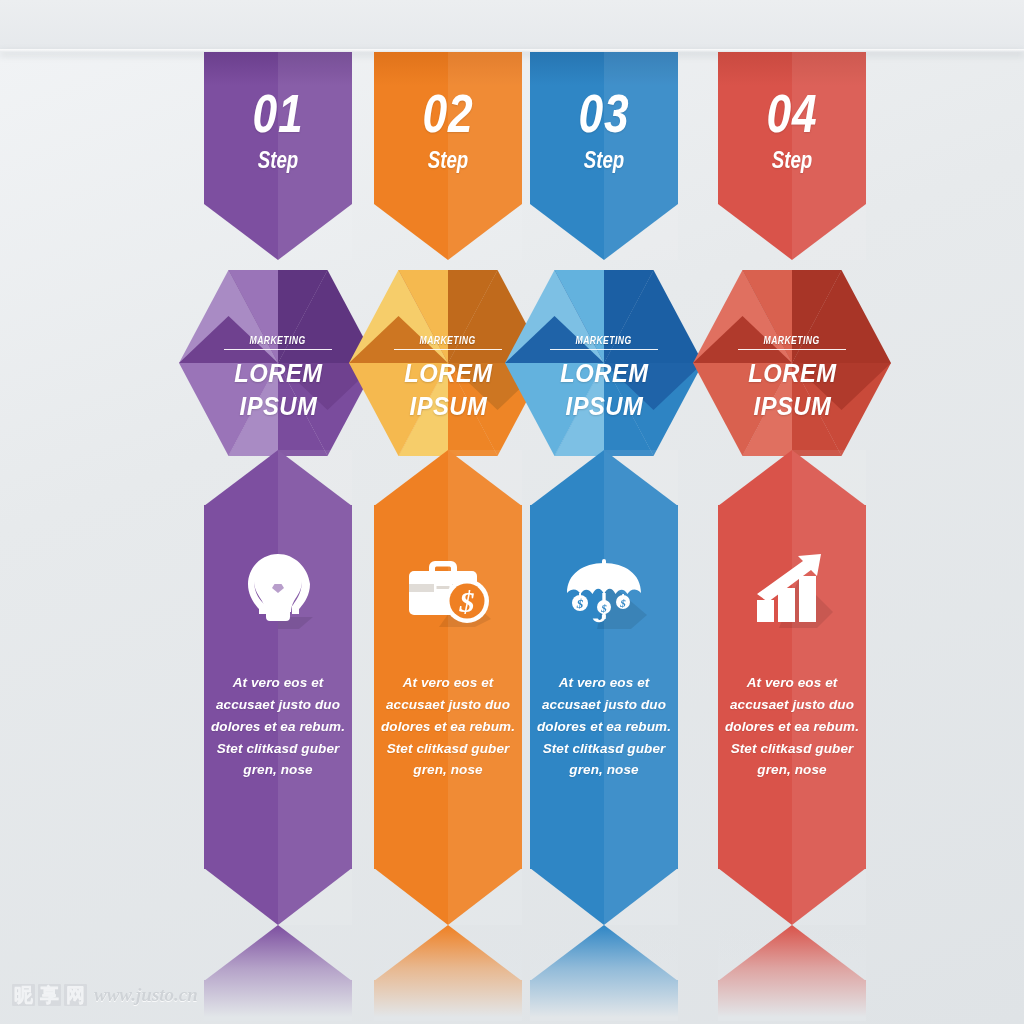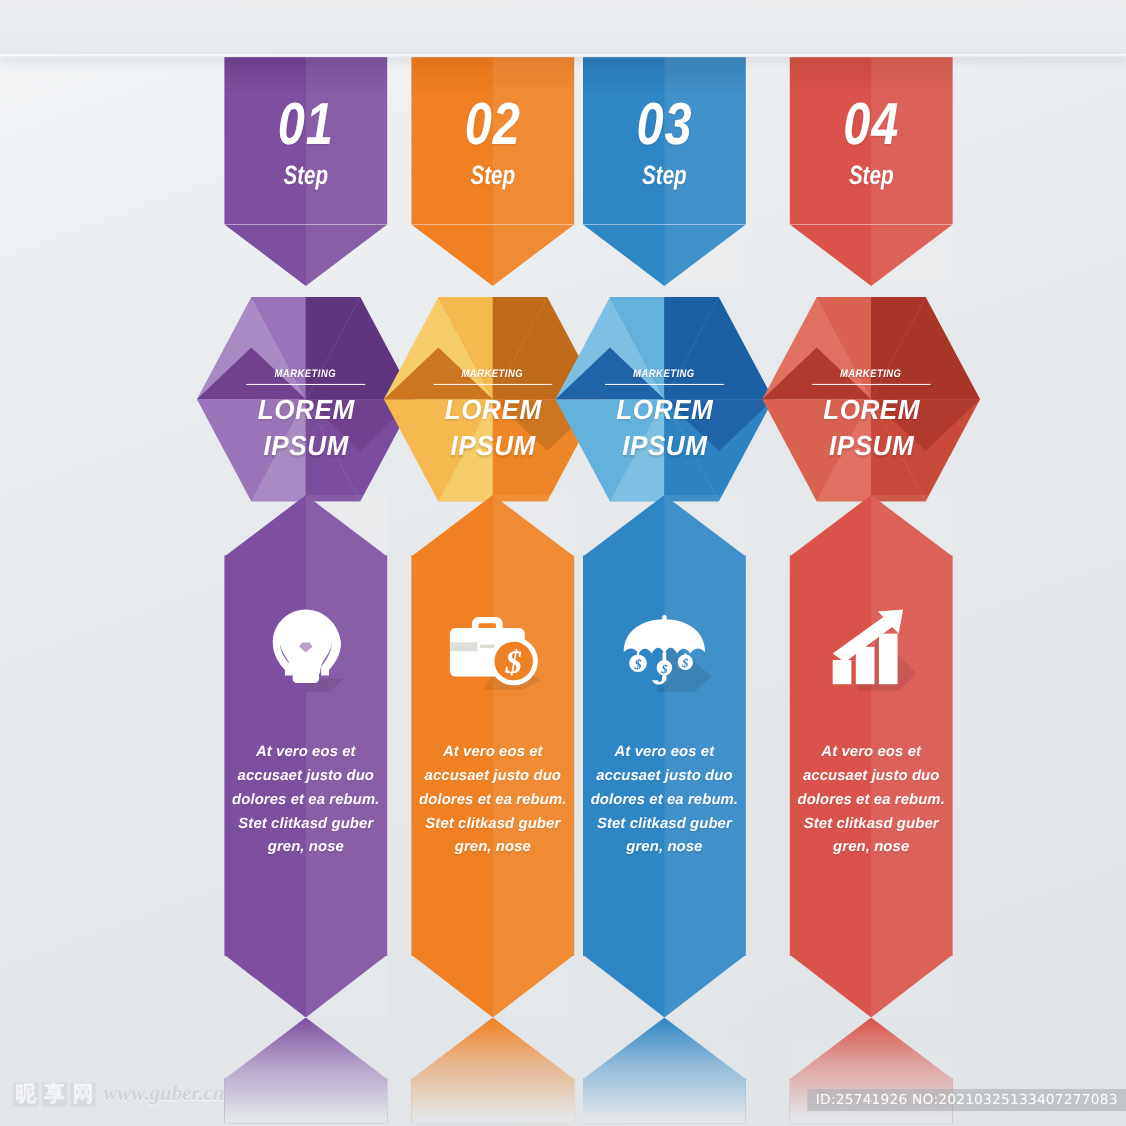--- a/index.html
+++ b/index.html
@@ -402,16 +402,15 @@
   </div>
 </div>
 
 <div id="footer">
   <div id="wm">
     <div class="wm-cn">
         <span>昵</span>
         <span>享</span>
         <span>网</span>
       </div>
-    <div class="wm-url">www.guber.cn</div>
-  </div>
-  <div id="idbadge">ID:25741926 NO:20210325133407277083</div>
+    <div class="wm-url">www.justo.cn</div>
+  </div>
 </div>
 
 </body></html>

